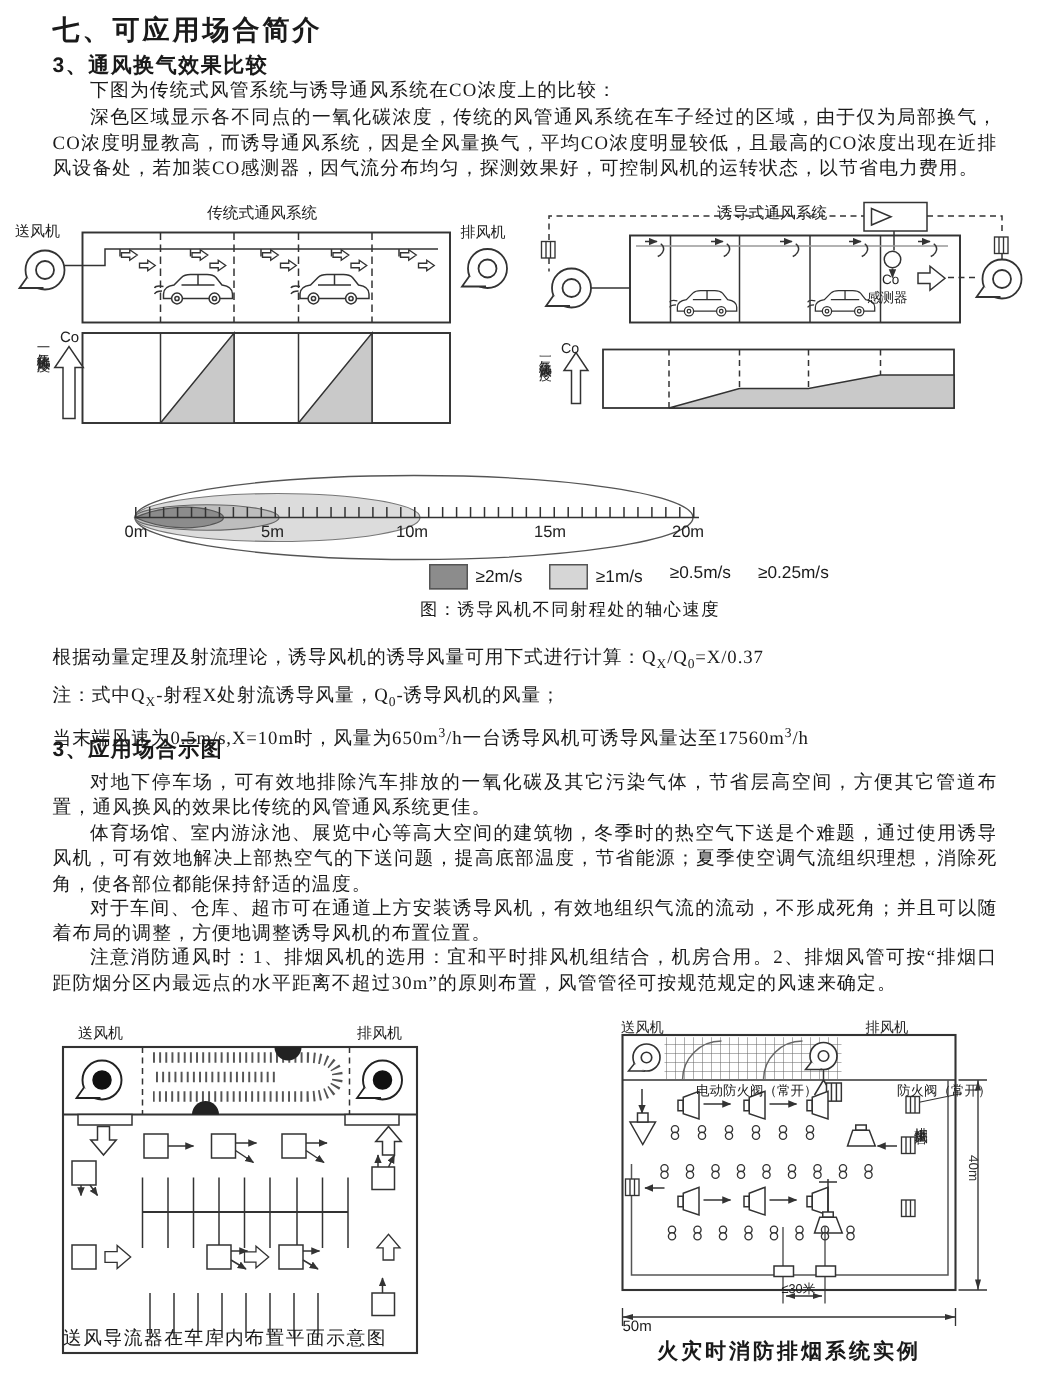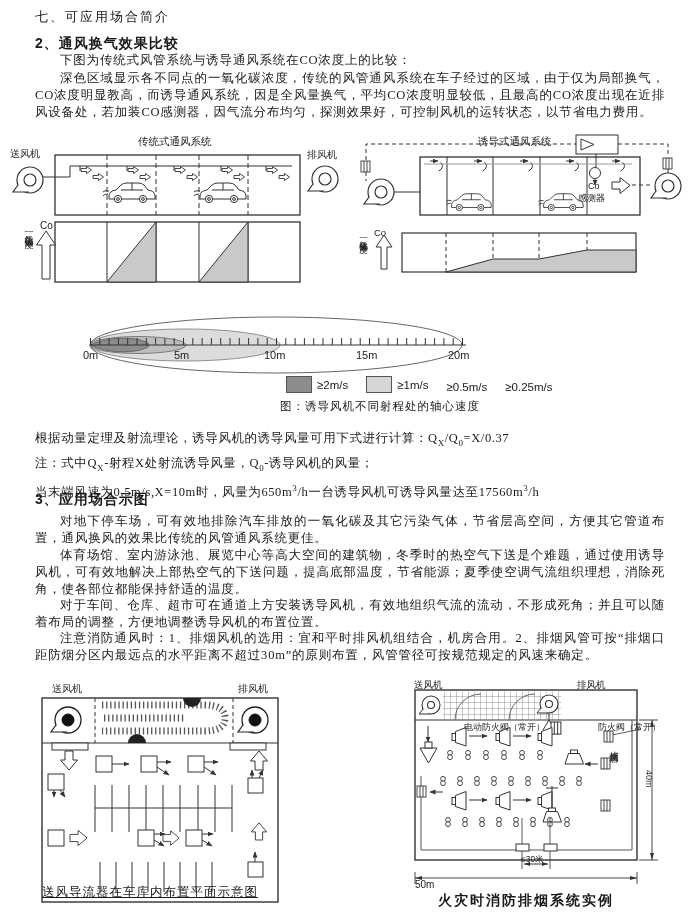--- a/index.html
+++ b/index.html
@@ -1,27 +1,27 @@
 <!DOCTYPE html>
 <html><head>
 <meta charset="utf-8">
 <style>
   html,body{margin:0;padding:0;background:#fff;}
   .page{position:relative;width:700px;height:917px;background:#fff;overflow:hidden;
         font-family:"Liberation Serif",serif;color:#1a1a1a;}
   .abs{position:absolute;}
-  .doc-title{font-family:"Liberation Sans",sans-serif;font-weight:normal;font-size:13px;letter-spacing:2px;}
+  .doc-title{font-family:"Liberation Sans",sans-serif;font-weight:bold;font-size:18px;letter-spacing:2px;}
   .sec-head{font-family:"Liberation Sans",sans-serif;font-weight:bold;font-size:14px;letter-spacing:1px;}
   .body-p{width:630px;font-size:12.5px;line-height:16.8px;letter-spacing:0.8px;text-align:justify;text-indent:2em;margin:0;}
   .formula{width:640px;font-size:12.5px;line-height:20.5px;letter-spacing:0.6px;margin:0;}
   .formula sub{font-size:9px;} .formula sup{font-size:9px;}
   .dlbl{position:absolute;font-family:"Liberation Sans",sans-serif;color:#222;white-space:nowrap;}
   .vlbl{position:absolute;writing-mode:vertical-rl;text-orientation:upright;font-family:"Liberation Sans",sans-serif;color:#222;letter-spacing:1px;}
   .vlat{position:absolute;writing-mode:vertical-rl;font-family:"Liberation Sans",sans-serif;color:#333;}
-  .legend{position:absolute;display:flex;align-items:flex-end;gap:18px;font-family:"Liberation Sans",sans-serif;font-size:11.5px;}
+  .legend{position:absolute;display:flex;align-items:flex-start;gap:18px;font-family:"Liberation Sans",sans-serif;font-size:11.5px;}
   .legend .li{display:flex;align-items:center;}
   .legend .sw{display:inline-block;width:24px;height:15px;border:1px solid #555;margin-right:5px;}
   .jet-tick{position:absolute;font-family:"Liberation Sans",sans-serif;font-size:11px;color:#222;}
   .cap{font-size:11.5px;letter-spacing:1px;}
   .diag-cap{font-family:"Liberation Sans",sans-serif;font-size:12.5px;letter-spacing:1px;text-align:center;}
   .diag-cap.big{font-size:14px;font-weight:bold;letter-spacing:2px;}
   svg{position:absolute;left:0;top:0;}
 </style>
 </head>
 <body>
@@ -73,21 +73,21 @@
       <circle cx="37" cy="18" r="3.6" fill="#fff"></circle>
         <circle cx="37" cy="18" r="1.4" fill="#fff"></circle>
       <path d="M2,13 q-4,0 -5,2 M3,10 q-5,-1 -6,1" fill="none"></path>
     </g>
   </defs>
 </svg>
 
 <div class="page">
 
   <div class="abs doc-title" style="left:35px;top:8px;">七、可应用场合简介</div>
-  <div class="abs sec-head" style="left:35px;top:35px;">2、通风换气效果比较</div>
+  <div class="abs sec-head" style="left:35px;top:35px;">3、通风换气效果比较</div>
   <p class="abs body-p" style="left:35px;top:52px;">下图为传统式风管系统与诱导通风系统在CO浓度上的比较：</p>
   <p class="abs body-p" style="left:35px;top:70px;">深色区域显示各不同点的一氧化碳浓度，传统的风管通风系统在车子经过的区域，由于仅为局部换气，CO浓度明显教高，而诱导通风系统，因是全风量换气，平均CO浓度明显较低，且最高的CO浓度出现在近排风设备处，若加装CO感测器，因气流分布均匀，探测效果好，可控制风机的运转状态，以节省电力费用。</p>
 
   <div class="abs" style="left:0;top:133px;width:700px;height:158px;">
     <svg width="700" height="158" viewBox="0 0 700 158">
 
       <use href="#fanG" transform="translate(30,47)"></use>
       <path d="M43,44 H70 V33 H292" fill="none" stroke="#333"></path>
       <rect x="55" y="22" width="245" height="60" fill="none" stroke="#333" stroke-width="1.3"></rect>
       <g>
@@ -347,21 +347,21 @@
       </g>
       <g>
         <path d="M415,200 H637 M415,194 V206 M637,194 V206" stroke="#333" stroke-width="0.9" fill="none"></path>
         <polygon points="415,200 422,198 422,202" fill="#333"></polygon>
         <polygon points="637,200 630,198 630,202" fill="#333"></polygon>
       </g>
     </svg>
 
     <div class="dlbl" style="left:52px;top:4px;font-size:10px;">送风机</div>
     <div class="dlbl" style="left:238px;top:4px;font-size:10px;">排风机</div>
-    <div class="abs diag-cap" style="left:42px;top:206px;width:216px;text-decoration:underline;">送风导流器在车库内布置平面示意图</div>
+    <div class="abs diag-cap" style="left:42px;top:206px;width:216px;">送风导流器在车库内布置平面示意图</div>
 
     <div class="dlbl" style="left:414px;top:1px;font-size:9.5px;">送风机</div>
     <div class="dlbl" style="left:577px;top:1px;font-size:9.5px;">排风机</div>
     <div class="dlbl" style="left:464px;top:43px;font-size:9px;">电动防火阀（常开）</div>
     <div class="dlbl" style="left:598px;top:43px;font-size:9px;">防火阀（常开）</div>
     <div class="vlbl" style="left:607px;top:66px;height:50px;font-size:9px;">排烟风管</div>
     <div class="vlat" style="left:644px;top:92px;font-size:9px;">40m</div>
     <div class="dlbl" style="left:521px;top:176px;font-size:8.5px;">≤30米</div>
     <div class="abs" style="left:415px;top:201px;width:222px;text-align:left;font-family:'Liberation Sans',sans-serif;font-size:10px;">50m</div>
     <div class="abs diag-cap big" style="left:415px;top:214px;width:222px;">火灾时消防排烟系统实例</div>

